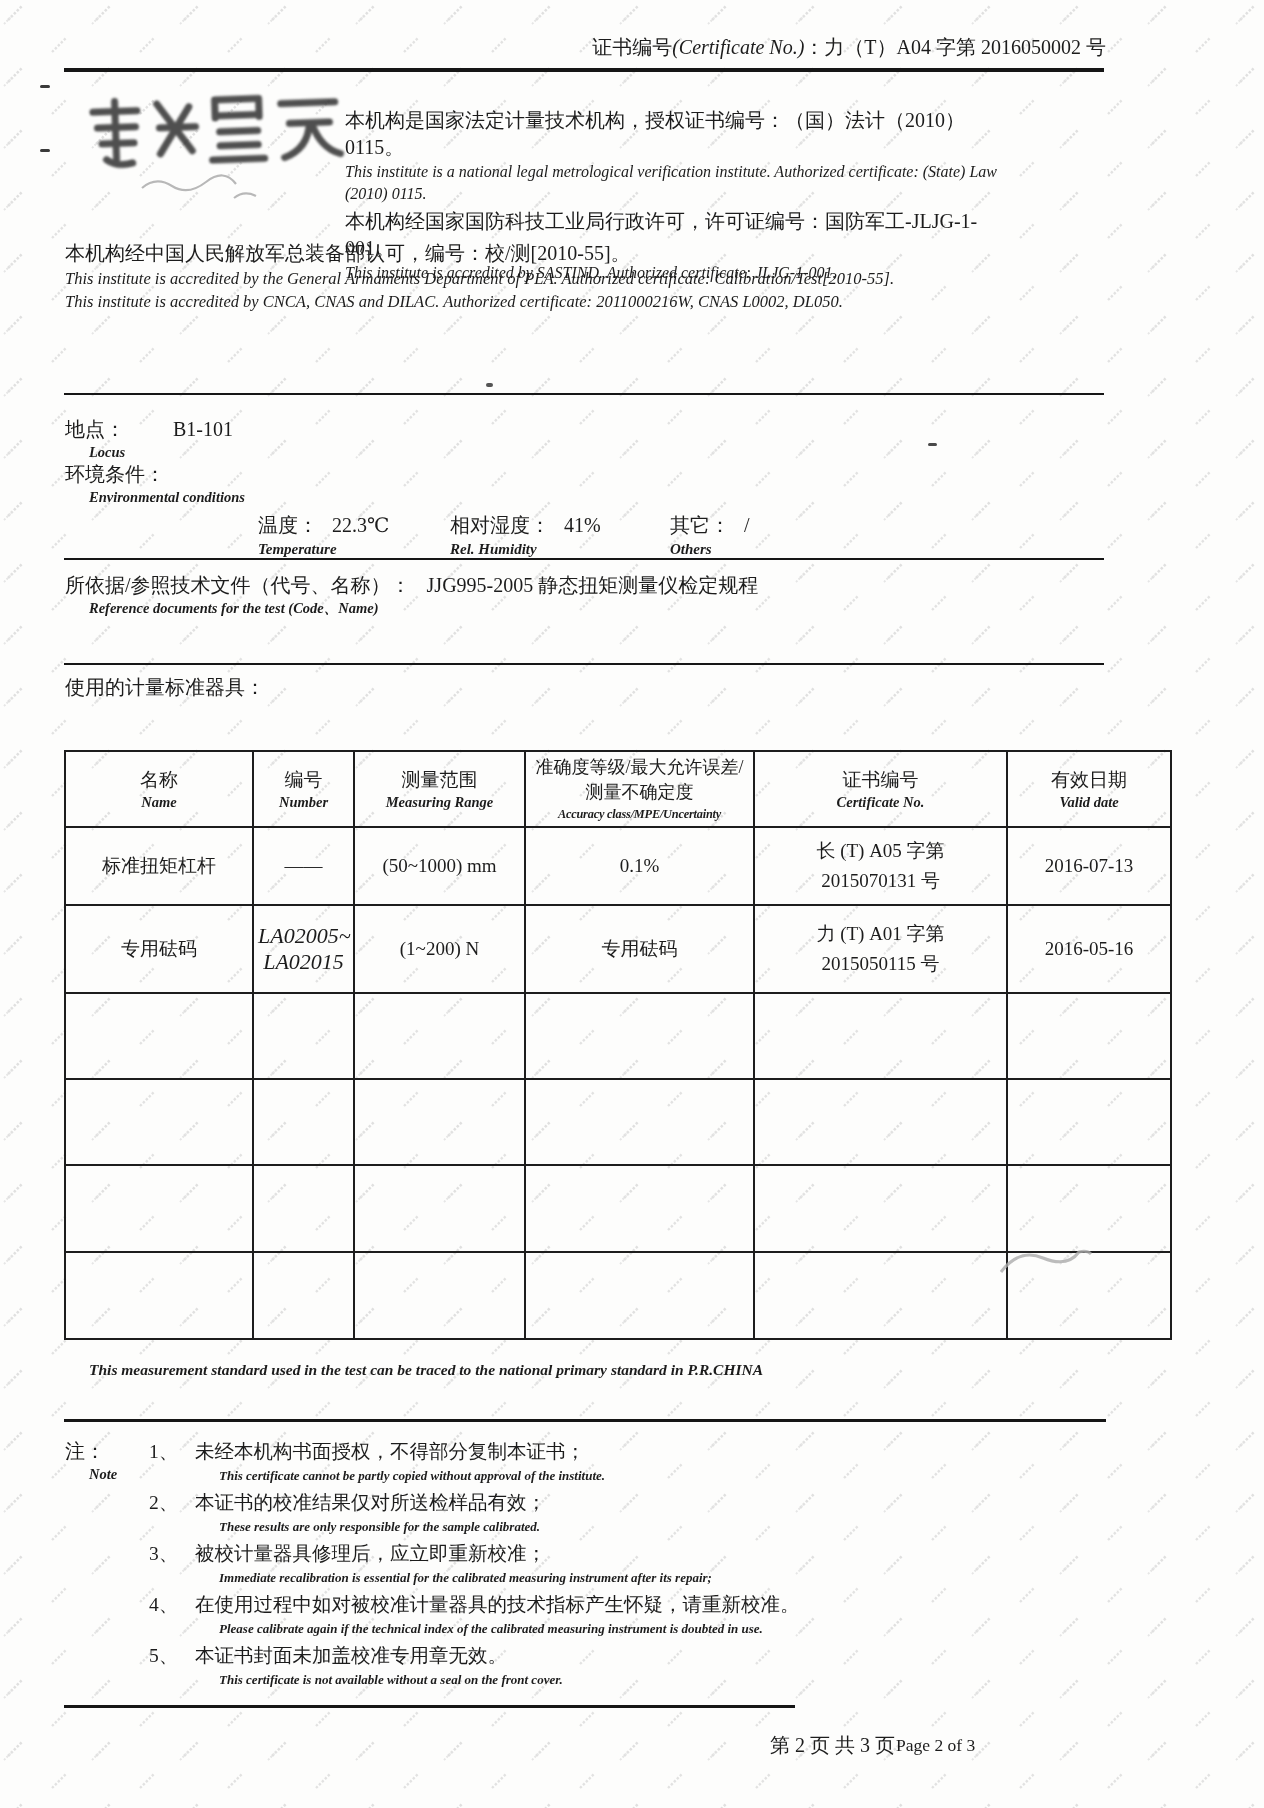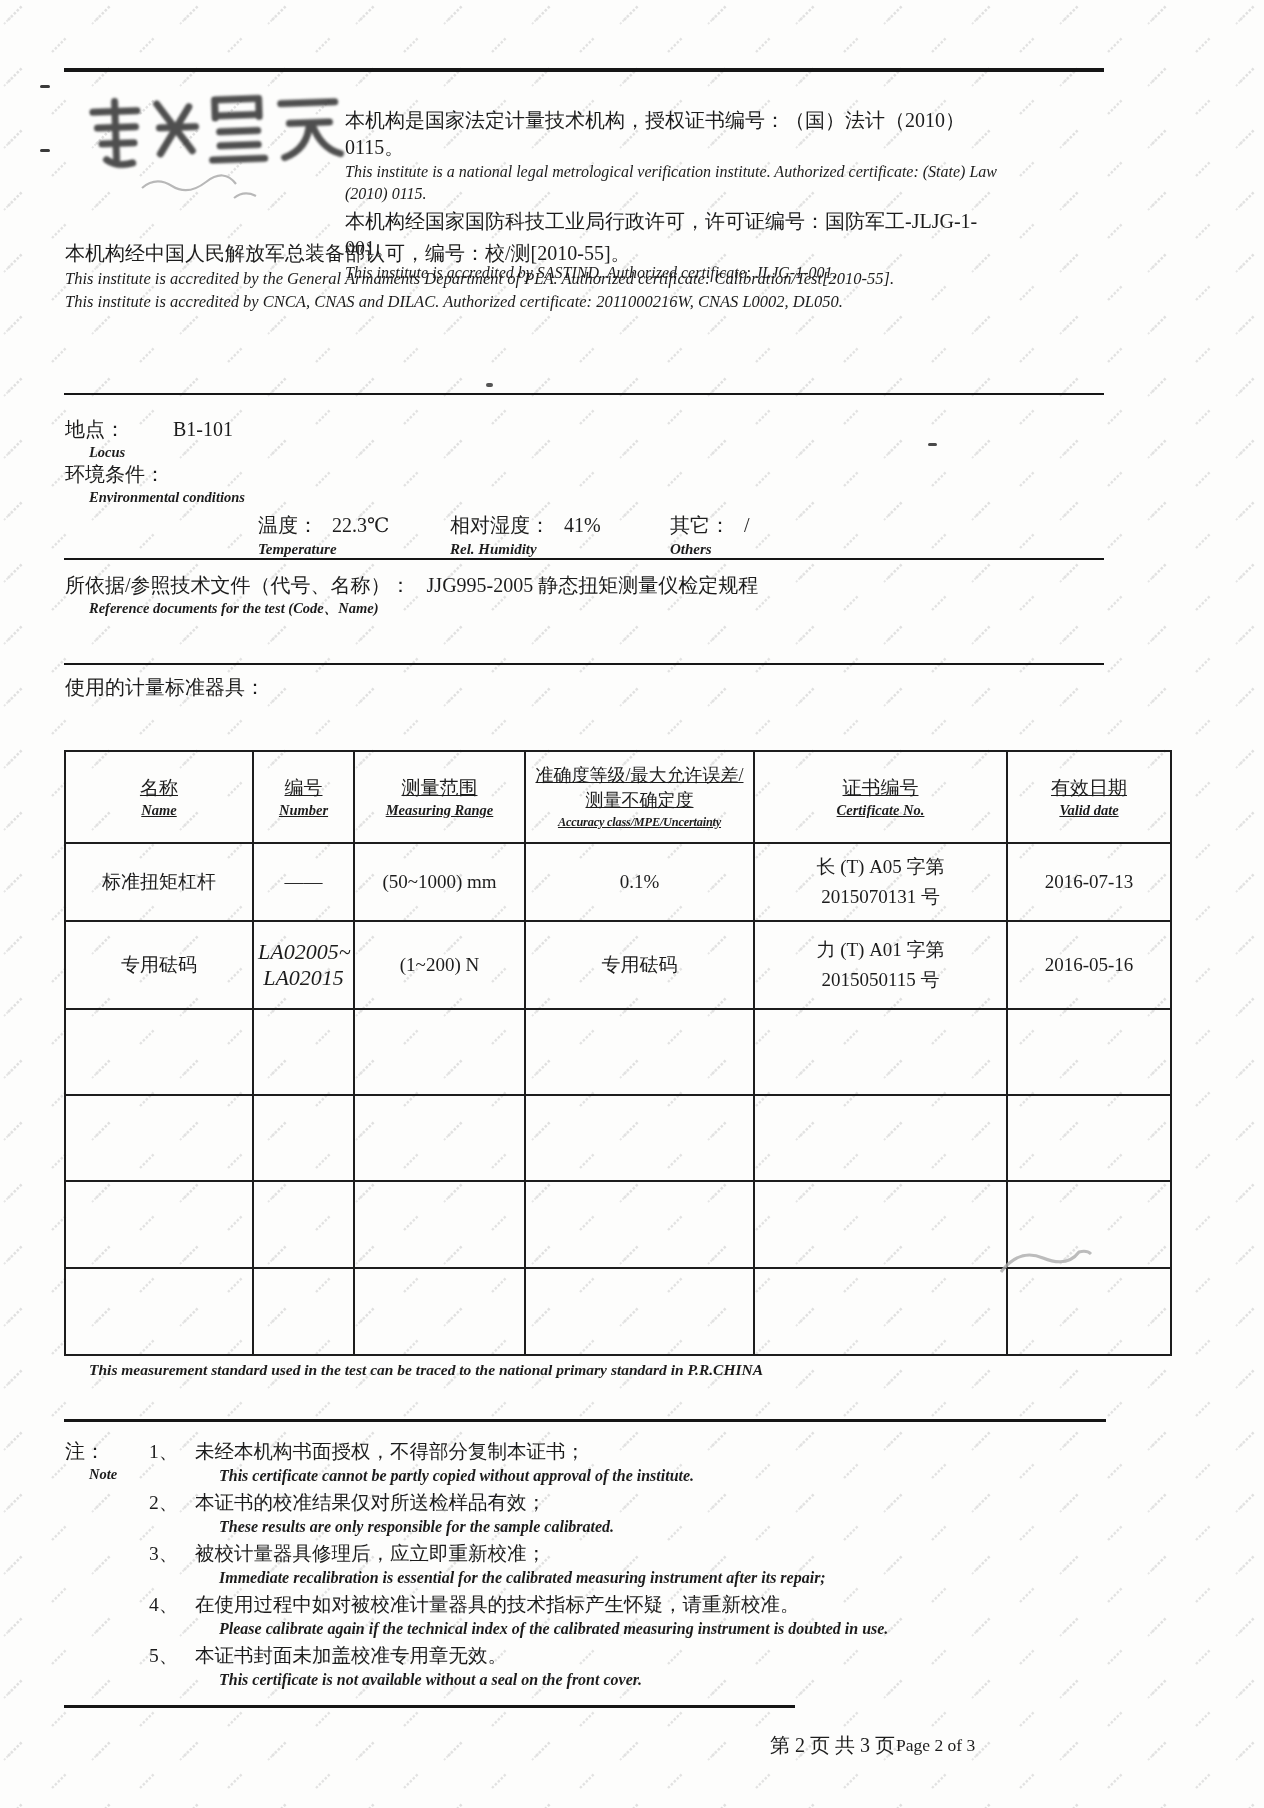--- a/index.html
+++ b/index.html
@@ -50,32 +50,32 @@
   .std-table th,.std-table td{
     border:2px solid #1d1d1d;text-align:center;vertical-align:middle;
     padding:2px 4px;overflow:hidden;
   }
   .std-table .th-zh{font-size:19px;line-height:26px;font-weight:normal;}
   .std-table .th-en{font-style:italic;font-weight:bold;font-size:14.5px;line-height:18px;}
   .std-table .th-zh.small{font-size:18px;line-height:25px;}
   .std-table .th-en.small{font-size:12.3px;letter-spacing:-0.2px;}
   .std-table td{font-size:19px;line-height:30px;white-space:pre-line;}
   .std-table td.mono-sm{font-size:22px;line-height:26px;font-style:italic;}
-  tr.hrow{height:92px;text-decoration:underline;} tr.r1{height:78px;} tr.r2{height:88px;}
+  tr.hrow{height:76px;} tr.r1{height:78px;} tr.r2{height:88px;}
   tr.e1,tr.e2{height:86px;} tr.e3,tr.e4{height:87px;}
   .trace{position:absolute;top:1356px;left:65px;width:1040px;}
   .trace .zh-lg{font-size:20.5px;line-height:28px;}
   .trace .en-sm{font-size:15.5px;line-height:24px;margin-top:2px;}
   .notes{position:absolute;top:1438px;left:65px;width:1000px;}
   .note-label{position:absolute;left:0;top:0;width:80px;}
   .note-items{margin-left:84px;}
   .note-item{display:flex;margin-bottom:2px;}
   .note-item .num{width:46px;flex:none;font-size:19.5px;line-height:27px;}
   .note-item .nt .zh{font-size:19.5px;line-height:27px;}
-  .note-item .nt .en-sm{font-size:16px;line-height:22px;}
+  .note-item .nt .en-sm{font-size:13px;line-height:22px;}
   .footer-zh{position:absolute;top:1732px;left:770px;font-size:20px;}
   .footer-en{position:absolute;top:1735px;left:896px;font-size:17.5px;}
   .artifact{position:absolute;background:#3a3a3a;border-radius:2px;}
   .smudge{position:absolute;}
 </style>
 </head>
 <body>
 
 <div class="page">
 
@@ -83,20 +83,23 @@
     <defs>
       <pattern id="wm" width="88" height="62" patternUnits="userSpaceOnUse">
         <path d="M8 20 L22 6" stroke="#d6d6d6" stroke-width="2.6" stroke-dasharray="2.4 1.8" fill="none"></path>
         <path d="M4 24 L12 16" stroke="#dedede" stroke-width="2" stroke-dasharray="2 1.6" fill="none"></path>
         <path d="M52 52 L66 38" stroke="#d9d9d9" stroke-width="2.4" stroke-dasharray="2.4 1.8" fill="none"></path>
       </pattern>
     </defs>
     <rect x="0" y="0" width="1264" height="1808" fill="url(#wm)" opacity="0.75"></rect>
   </svg>
 
+  <div class="cert-no">
+    <span>证书编号</span><span class="en-it">(Certificate No.)</span><span>：力（T）A04 字第 2016050002 号</span>
+  </div>
 
   <div class="rule rule-1"></div>
 
   <svg class="stamp" width="268" height="122" viewBox="0 0 268 122">
     <defs>
         <filter id="ink">
           <feGaussianBlur stdDeviation="1.1"></feGaussianBlur>
         </filter>
       </defs>
     <g filter="url(#ink)" stroke="#2b2b2b" stroke-width="7" stroke-linecap="round" fill="none" opacity="0.82" transform="rotate(-2 130 55)">

